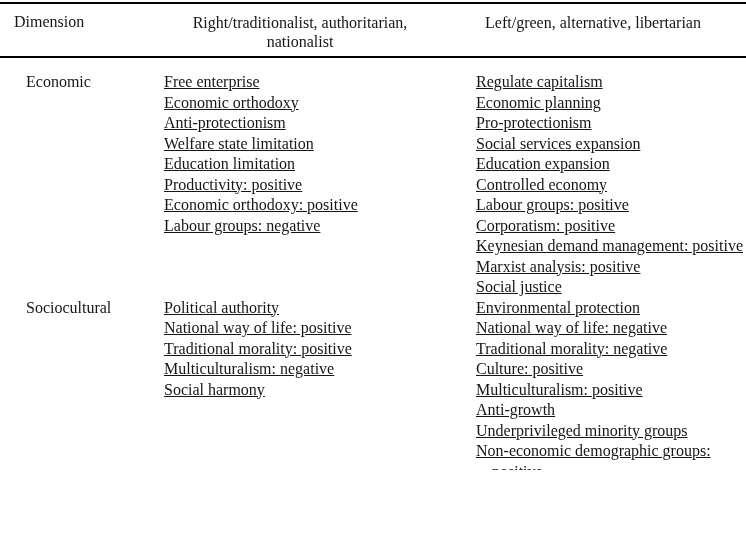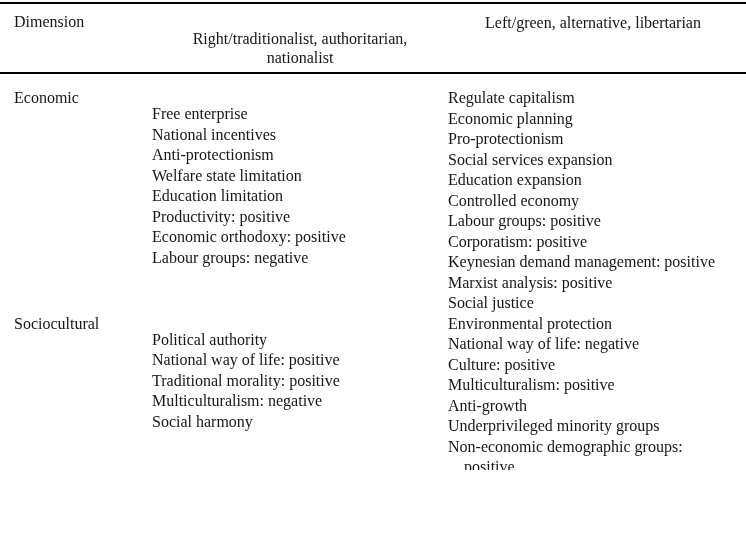--- a/index.html
+++ b/index.html
@@ -13,35 +13,36 @@
     overflow:hidden;
     position:relative;
   }
   .rule { width:746px; background:#000; border:0; }
   .rule-top { height:2px; margin-top:2px; }
   .rule-mid { height:2px; }
   .rule-bottom { height:2px; }
 
   .header-row { display:flex; align-items:flex-start; padding:9px 0 5px 0; min-height:52px; }
   .col1 { width:152px; padding-left:14px; flex:0 0 152px; }
-  .col2 { width:296px; flex:0 0 296px;margin-top:16px; }
+  .col2 { width:296px; flex:0 0 296px; }
   .col3 { flex:1 1 auto; min-width:0; }
 
   .header-row .col2 { text-align:center; line-height:19px; padding:0 16px; }
   .header-row .col3 { text-align:center; line-height:19px; padding-right:8px; }
 
-  .body { padding-top:14px; }
+  .body { padding-top:14px;padding-left:12px; }
   .section { display:flex; align-items:flex-start; }
   .dim-label { line-height:20.5px; }
-  .cell-line { line-height:20.5px; white-space:nowrap; }
+  .cell-line { line-height:20.5px; white-space:nowrap;text-decoration:underline; }
   .col3 .cell-line {
     white-space:normal;
     max-width:278px;
     padding-left:16px;
     text-indent:-16px;
+    margin-left:16px;
   }
   .body-bottom-pad { height:8px; }
 </style>
 </head>
 <body>
 
 <div class="page">
 
   <div class="rule rule-top"></div>
 
@@ -52,21 +53,21 @@
   </div>
 
   <div class="rule rule-mid"></div>
 
   <div class="body">
 
     <div class="section">
       <div class="col1 dim-label">Economic</div>
       <div class="col2">
           <div class="cell-line">Free enterprise</div>
-          <div class="cell-line">National incentives</div>
+          <div class="cell-line">Economic orthodoxy</div>
           <div class="cell-line">Anti-protectionism</div>
           <div class="cell-line">Welfare state limitation</div>
           <div class="cell-line">Education limitation</div>
           <div class="cell-line">Productivity: positive</div>
           <div class="cell-line">Economic orthodoxy: positive</div>
           <div class="cell-line">Labour groups: negative</div>
         </div>
       <div class="col3">
           <div class="cell-line">Regulate capitalism</div>
           <div class="cell-line">Economic planning</div>
@@ -87,20 +88,21 @@
       <div class="col2">
           <div class="cell-line">Political authority</div>
           <div class="cell-line">National way of life: positive</div>
           <div class="cell-line">Traditional morality: positive</div>
           <div class="cell-line">Multiculturalism: negative</div>
           <div class="cell-line">Social harmony</div>
         </div>
       <div class="col3">
           <div class="cell-line">Environmental protection</div>
           <div class="cell-line">National way of life: negative</div>
+          <div class="cell-line">Traditional morality: negative</div>
           <div class="cell-line">Culture: positive</div>
           <div class="cell-line">Multiculturalism: positive</div>
           <div class="cell-line">Anti-growth</div>
           <div class="cell-line">Underprivileged minority groups</div>
           <div class="cell-line">Non-economic demographic groups: positive</div>
           <div class="cell-line">Democracy</div>
           <div class="cell-line">Freedom, human rights</div>
         </div>
     </div>
 

